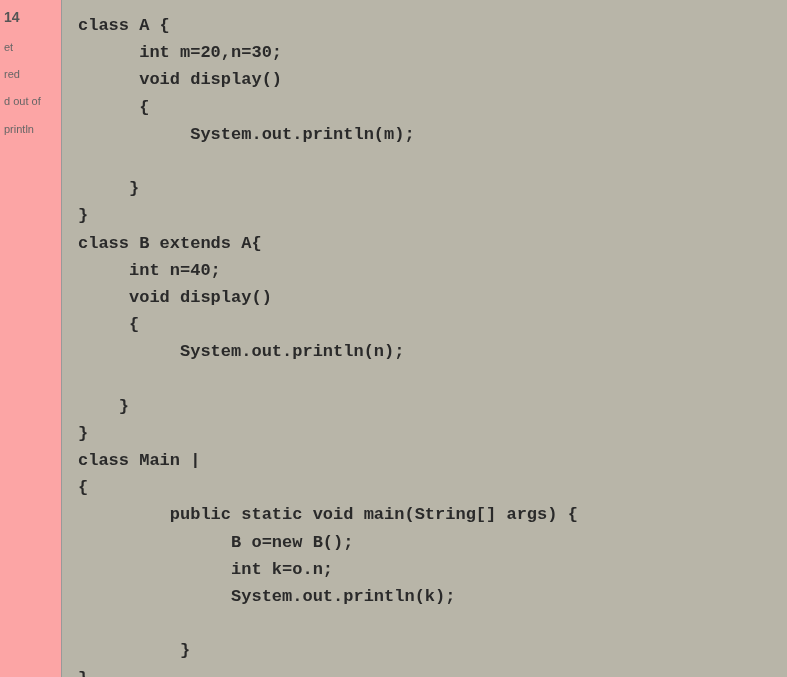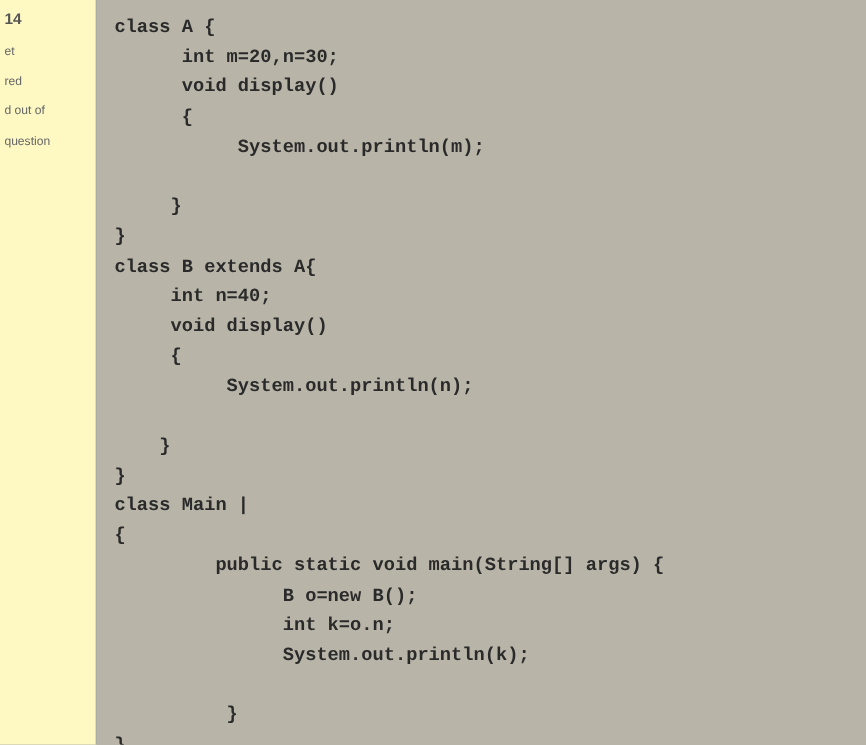--- a/index.html
+++ b/index.html
@@ -9,22 +9,22 @@
     }
     body {
       width: 787px;
       height: 677px;
       background: #b8b5a8;
       font-family: Arial, sans-serif;
       display: flex;
       overflow: hidden;
     }
     .sidebar {
-      width: 88px;
-      background: #fef9c3;
+      width: 62px;
+      background: #fca5a5;
       border-right: 1px solid #999;
       padding: 8px 4px;
       font-size: 11px;
       color: #666;
     }
     .sidebar-item {
       margin-bottom: 12px;
       line-height: 1.4;
     }
     .sidebar-num {
@@ -53,21 +53,21 @@
     }
   </style>
 </head>
 <body>
 
 <div class="sidebar">
   <div class="sidebar-item sidebar-num">14</div>
   <div class="sidebar-item">et</div>
   <div class="sidebar-item">red</div>
   <div class="sidebar-item">d out of</div>
-  <div class="sidebar-item">question</div>
+  <div class="sidebar-item">println</div>
 </div>
 
 <div class="main">
   <div class="code-block">class A {
       int m=20,n=30;
       void display()
       {
            System.out.println(m);
 
      }

